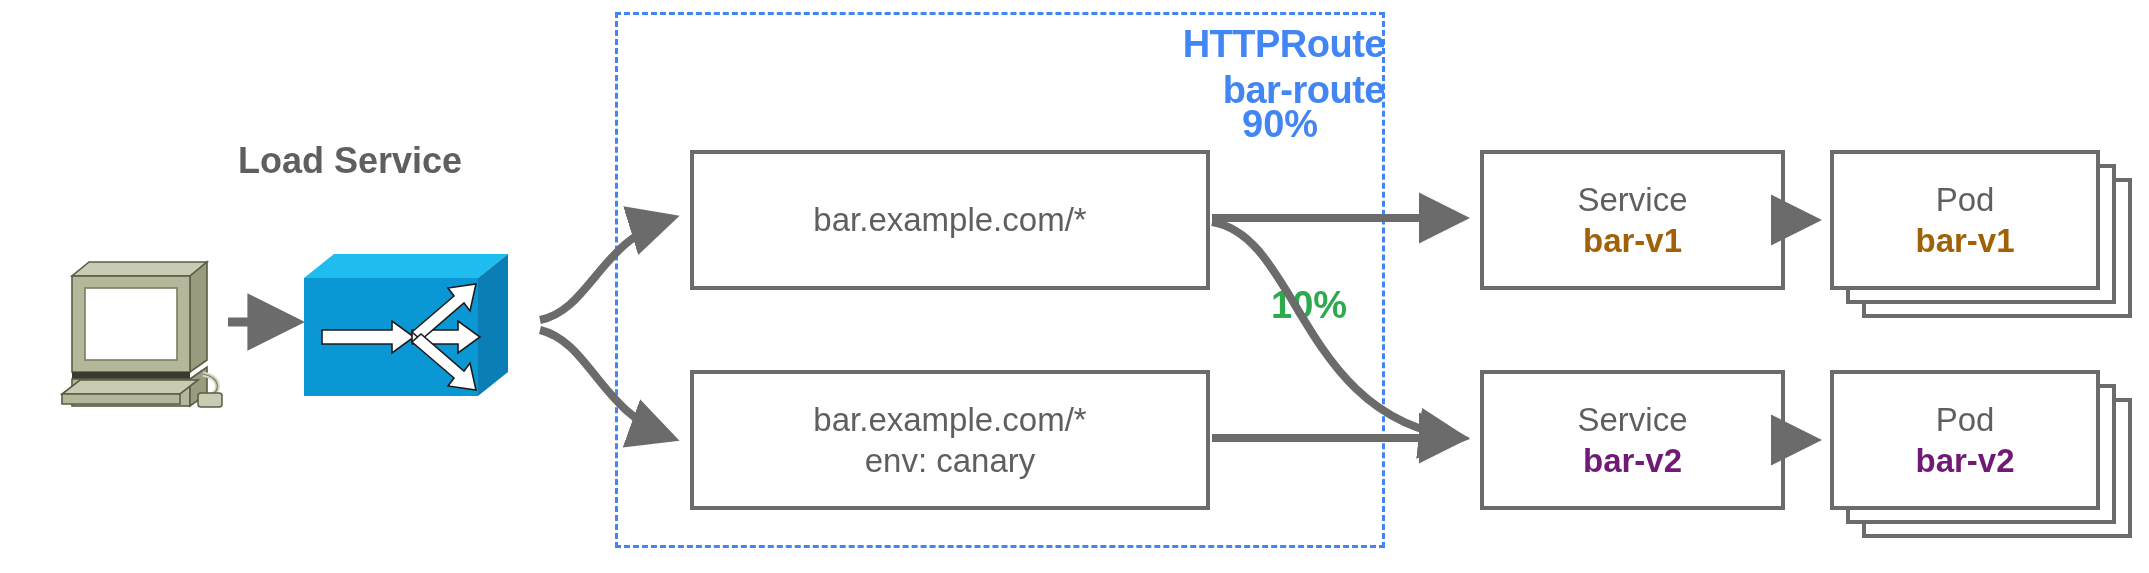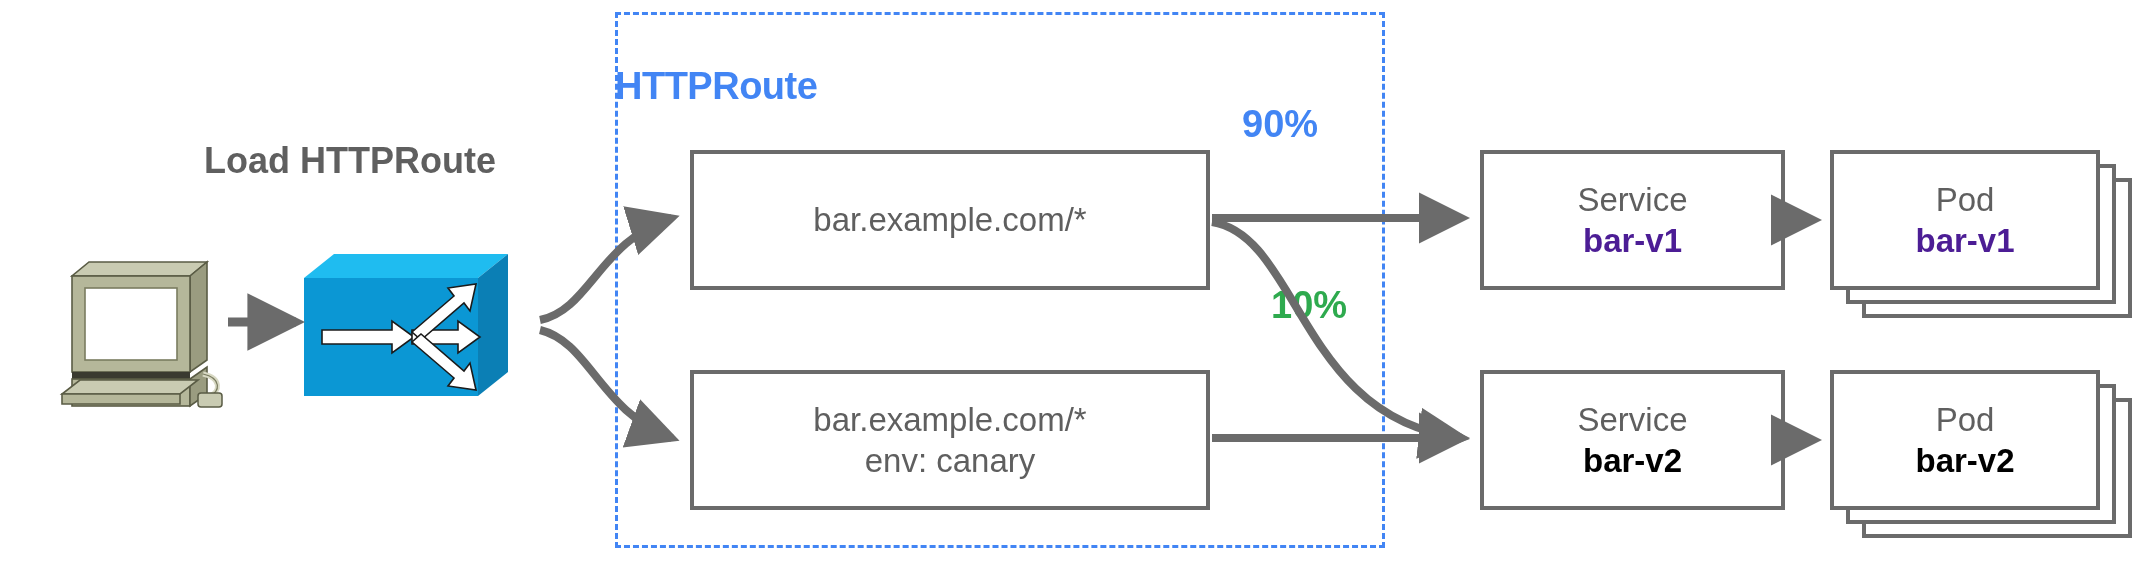--- a/index.html
+++ b/index.html
@@ -9,38 +9,38 @@
   
   .route-container{
     position:absolute;
     left:615px; top:12px; width:770px; height:536px;
     border:3px dashed #4285f4;
     box-sizing:border-box;
     background:transparent;
   }
   .route-title{
     position:absolute; left:615px; top:22px; width:770px;
-    text-align:left; color:#4285f4; font-weight:bold;
-    font-size:38px; line-height:1.2; letter-spacing:-0.5px;margin-top:42px;
+    text-align:right; color:#4285f4; font-weight:bold;
+    font-size:38px; line-height:1.2; letter-spacing:-0.5px;
   }
   .route-title .l2{display:block;}
 
   
   .box{
     position:absolute; box-sizing:border-box;
     border:4px solid #6b6b6b; background:#ffffff;
     display:flex; flex-direction:column;
     align-items:center; justify-content:center;
     color:#5f5f5f; font-size:33px; font-weight:normal;
     line-height:1.25;
   }
   .box .l1{display:block;}
   .box .l2{display:block;font-weight:bold;}
-  .blue-txt{color:#4c1d95;}
-  .green-txt{color:#000000;}
+  .blue-txt{color:#a16207;}
+  .green-txt{color:#701a75;}
 
   
   .stack-ghost{
     position:absolute; box-sizing:border-box;
     border:4px solid #6b6b6b; background:#ffffff; z-index:1;
   }
   .stack-front{z-index:3;text-align:center;}
 
   
   .lb-label{
@@ -61,23 +61,24 @@
   .edges{position:absolute;left:0;top:0;width:2149px;height:573px;pointer-events:none;z-index:2;}
 </style>
 </head>
 <body>
 
 <div id="canvas">
 
   <div class="route-container"></div>
   <div class="route-title">
     <span class="l1">HTTPRoute</span>
+    <span class="l2">bar-route</span>
   </div>
 
-  <div class="lb-label">Load HTTPRoute</div>
+  <div class="lb-label">Load Service</div>
 
   <div class="computer">
     <svg width="180" height="160" viewBox="0 0 180 160">
 
       <polygon points="32,30 150,30 167,16 49,16" fill="#c9cbb2" stroke="#5a5c45" stroke-width="1.6"></polygon>
 
       <polygon points="150,30 167,16 167,114 150,126" fill="#9a9c80" stroke="#5a5c45" stroke-width="1.6"></polygon>
 
       <rect x="32" y="30" width="118" height="96" fill="#b5b79a" stroke="#5a5c45" stroke-width="1.6"></rect>
 

